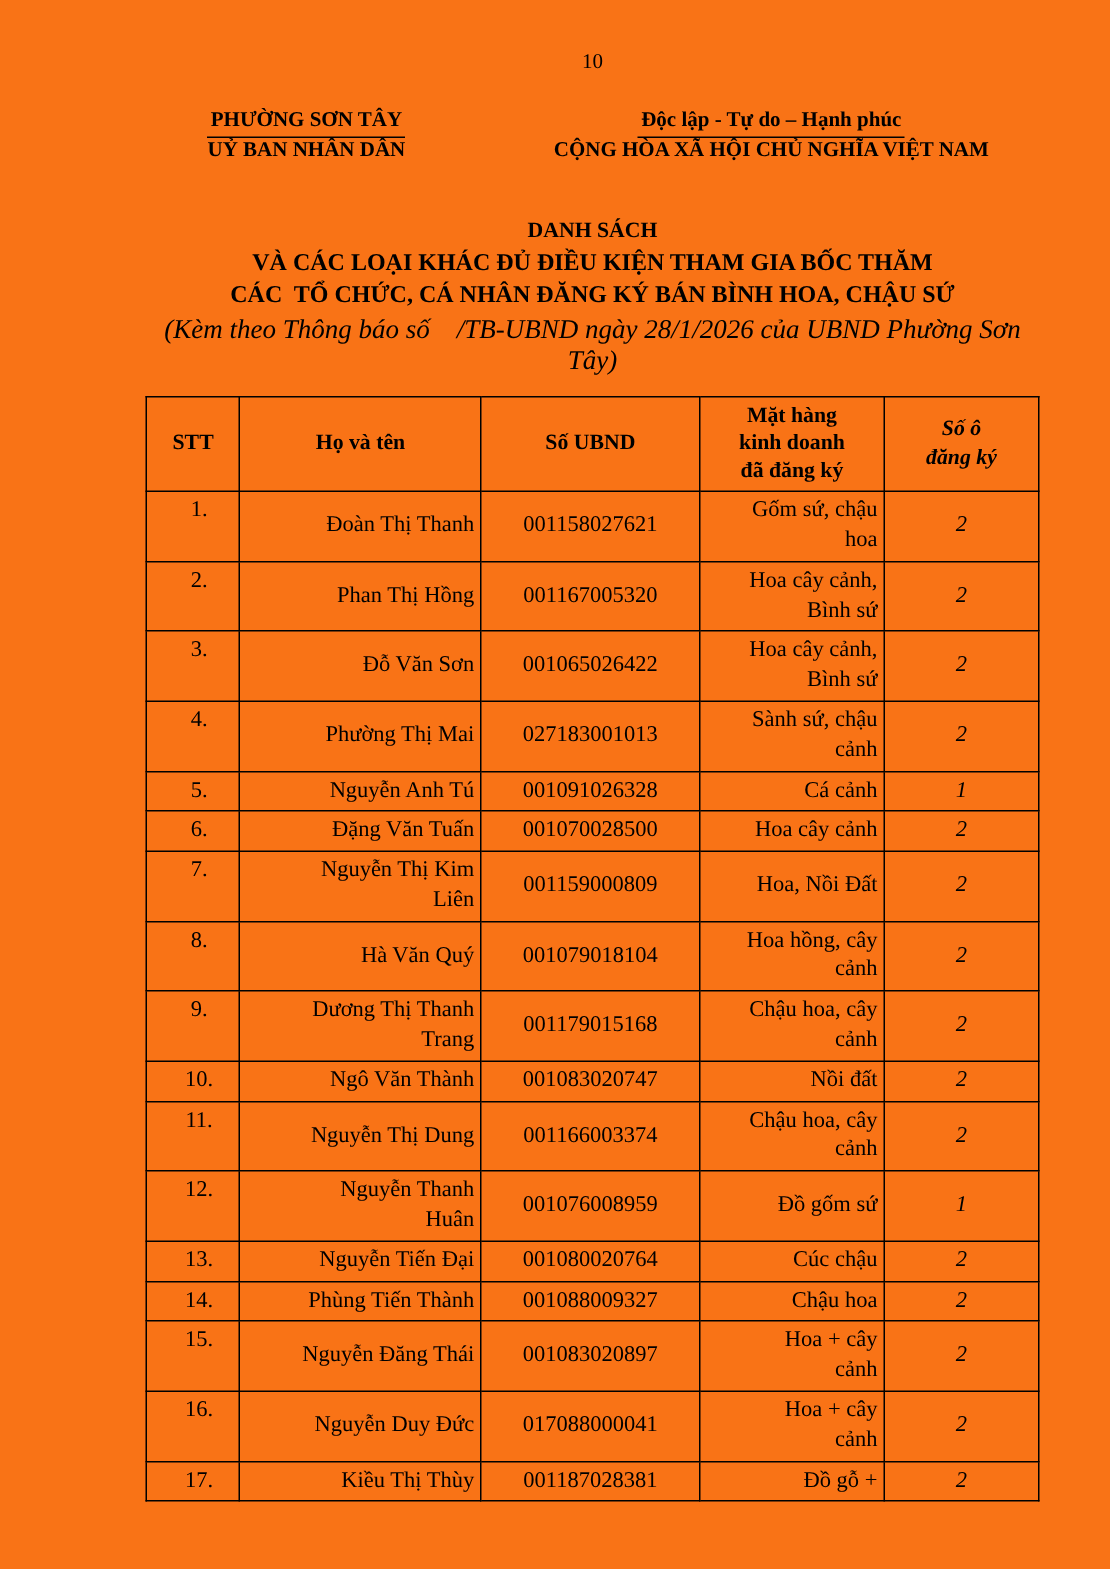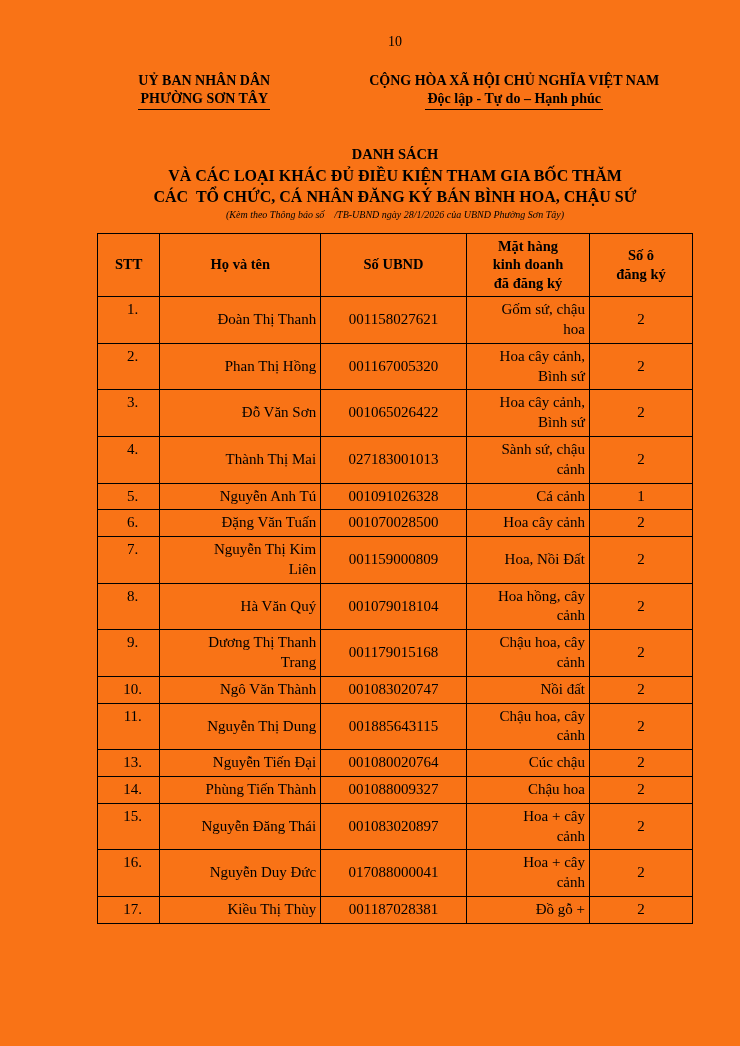--- a/index.html
+++ b/index.html
@@ -28,21 +28,21 @@
   .gov-left  { width: 36%; text-align: center; font-size: 14px; line-height: 1.3; }
   .gov-right { width: 60%; text-align: center; font-size: 14px; line-height: 1.3; }
   .underline {
     display: inline-block;
     border-bottom: 1.5px solid #000;
     padding: 0 2px 1px 2px;
   }
   .doc-title { text-align: center; margin-top: 36px; }
   .title-main  { font-weight: bold; font-size: 14.5px; margin-bottom: 2px; }
   .title-line  { font-weight: bold; font-size: 16px; line-height: 1.32; white-space: pre-wrap; }
-  .title-sub   { font-style: italic; font-size: 10px; margin-top: 1px; white-space: pre-wrap; }
+  .title-sub   { font-style: italic; font-size: 18px; margin-top: 1px; white-space: pre-wrap; }
 
   table.reg-table {
     border-collapse: collapse;
     width: 100%;
     margin-top: 13px;
     table-layout: fixed;
   }
   .reg-table th, .reg-table td {
     border: 1px solid #000;
     white-space: pre-line;
@@ -58,42 +58,42 @@
   }
   .reg-table td {
     font-size: 15px;
     padding: 3px 4px;
     line-height: 1.32;
   }
   .col-stt   { width: 10.1%; }
   .col-name  { width: 27.3%; }
   .col-cccd  { width: 24.7%; }
   .col-items { width: 20.7%; }
-  .col-slots { width: 17.2%; }
+  .col-slots { width: 17.2%; font-style: italic; }
   td.col-stt   { vertical-align: top; text-align: center; padding-left: 12px; }
   td.col-name  { vertical-align: middle; text-align: right; padding-left: 8px; }
   td.col-cccd  { vertical-align: middle; text-align: center; }
   td.col-items { vertical-align: middle; text-align: right; margin-left: 33px; }
   td.col-slots { vertical-align: middle; text-align: center; }
 </style>
 </head>
 <body>
 
 <div class="sheet">
 
   <div class="page-number">10</div>
 
   <div class="gov-header">
     <div class="gov-left">
+      <div><span class="underline">PHƯỜNG SƠN TÂY</span></div>
       <div>UỶ BAN NHÂN DÂN</div>
-      <div><span class="underline">PHƯỜNG SƠN TÂY</span></div>
     </div>
     <div class="gov-right">
+      <div><span class="underline">Độc lập - Tự do – Hạnh phúc</span></div>
       <div>CỘNG HÒA XÃ HỘI CHỦ NGHĨA VIỆT NAM</div>
-      <div><span class="underline">Độc lập - Tự do – Hạnh phúc</span></div>
     </div>
   </div>
 
   <div class="doc-title">
     <div class="title-main">DANH SÁCH</div>
     <div class="title-line">VÀ CÁC LOẠI KHÁC ĐỦ ĐIỀU KIỆN THAM GIA BỐC THĂM</div>
     <div class="title-line">CÁC  TỔ CHỨC, CÁ NHÂN ĐĂNG KÝ BÁN BÌNH HOA, CHẬU SỨ</div>
     <div class="title-sub">(Kèm theo Thông báo số    /TB-UBND ngày 28/1/2026 của UBND Phường Sơn Tây)</div>
   </div>
 
@@ -130,21 +130,21 @@
         <tr>
           <td class="col-stt">3.</td>
           <td class="col-name">Đỗ Văn Sơn</td>
           <td class="col-cccd">001065026422</td>
           <td class="col-items">Hoa cây cảnh,
 Bình sứ</td>
           <td class="col-slots">2</td>
         </tr>
         <tr>
           <td class="col-stt">4.</td>
-          <td class="col-name">Thành Thị Mai</td>
+          <td class="col-name">Phường Thị Mai</td>
           <td class="col-cccd">027183001013</td>
           <td class="col-items">Sành sứ, chậu
 cảnh</td>
           <td class="col-slots">2</td>
         </tr>
         <tr>
           <td class="col-stt">5.</td>
           <td class="col-name">Nguyễn Anh Tú</td>
           <td class="col-cccd">001091026328</td>
           <td class="col-items">Cá cảnh</td>
@@ -185,24 +185,32 @@
         <tr>
           <td class="col-stt">10.</td>
           <td class="col-name">Ngô Văn Thành</td>
           <td class="col-cccd">001083020747</td>
           <td class="col-items">Nồi đất</td>
           <td class="col-slots">2</td>
         </tr>
         <tr>
           <td class="col-stt">11.</td>
           <td class="col-name">Nguyễn Thị Dung</td>
-          <td class="col-cccd">001885643115</td>
+          <td class="col-cccd">001166003374</td>
           <td class="col-items">Chậu hoa, cây
 cảnh</td>
           <td class="col-slots">2</td>
+        </tr>
+        <tr>
+          <td class="col-stt">12.</td>
+          <td class="col-name">Nguyễn Thanh
+Huân</td>
+          <td class="col-cccd">001076008959</td>
+          <td class="col-items">Đồ gốm sứ</td>
+          <td class="col-slots">1</td>
         </tr>
         <tr>
           <td class="col-stt">13.</td>
           <td class="col-name">Nguyễn Tiến Đại</td>
           <td class="col-cccd">001080020764</td>
           <td class="col-items">Cúc chậu</td>
           <td class="col-slots">2</td>
         </tr>
         <tr>
           <td class="col-stt">14.</td>

